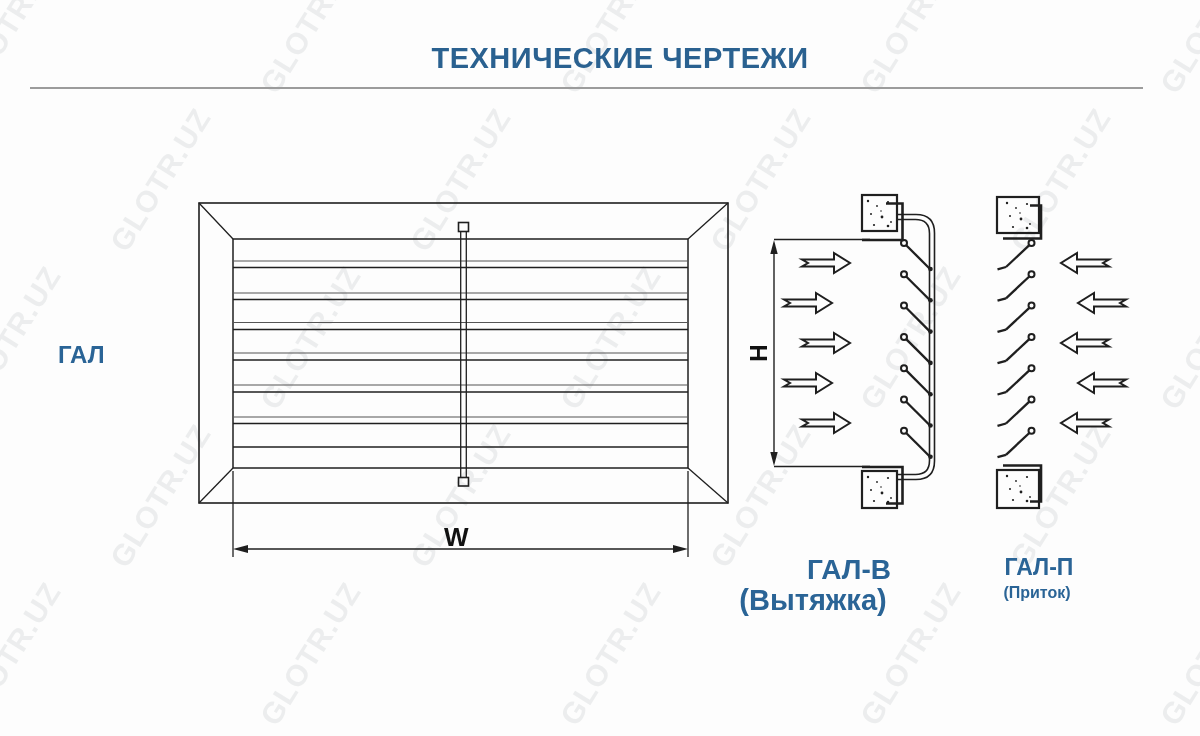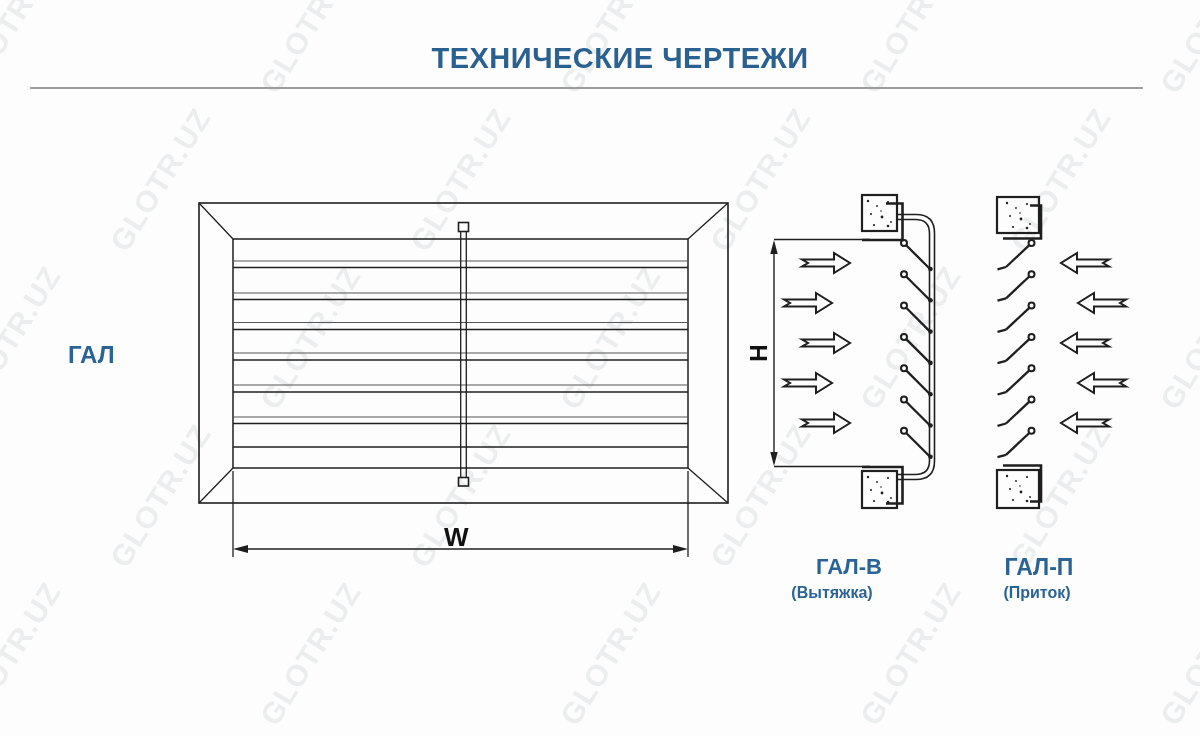--- a/index.html
+++ b/index.html
@@ -14,28 +14,28 @@
     color:#7d8a8d;opacity:.13;transform:rotate(-58deg);white-space:nowrap;
   }
   
   .txt{position:absolute;z-index:3;white-space:nowrap;}
   #page-title{
     left:0;right:0;top:42px;text-align:center;
     font-size:29px;font-weight:700;color:#2a6190;letter-spacing:.5px;margin-left:40px;
   }
   #divider{position:absolute;z-index:3;left:30px;top:87px;width:1113px;height:2px;background:#9c9c9c;}
   .blue-label{font-weight:700;color:#2a6496;}
-  #front-label{left:68px;top:341px;font-size:24px;}
+  #front-label{left:58px;top:341px;font-size:24px;}
   #w-label{left:444px;top:522px;font-size:26px;font-weight:700;color:#111;}
   #h-label{
     left:734px;top:341px;width:46px;height:24px;text-align:center;
     font-size:24px;font-weight:700;color:#111;transform:rotate(-90deg);
   }
-  #galv-label{left:849px;top:554px;font-size:22px;transform:translateX(-50%);}
-  #vyt-label{left:832px;top:584px;font-size:16px;transform:translateX(-50%);}
+  #galv-label{left:849px;top:554px;font-size:28px;transform:translateX(-50%);}
+  #vyt-label{left:813px;top:584px;font-size:29px;transform:translateX(-50%);}
   #galp-label{left:1039px;top:554px;font-size:23px;transform:translateX(-50%);}
   #pri-label{left:1037px;top:584px;font-size:16px;transform:translateX(-50%);}
   svg{position:absolute;inset:0;z-index:2;}
   .ln{stroke:#1f1f1f;fill:none;}
 </style>
 </head>
 <body>
 
 <div id="stage">
 

